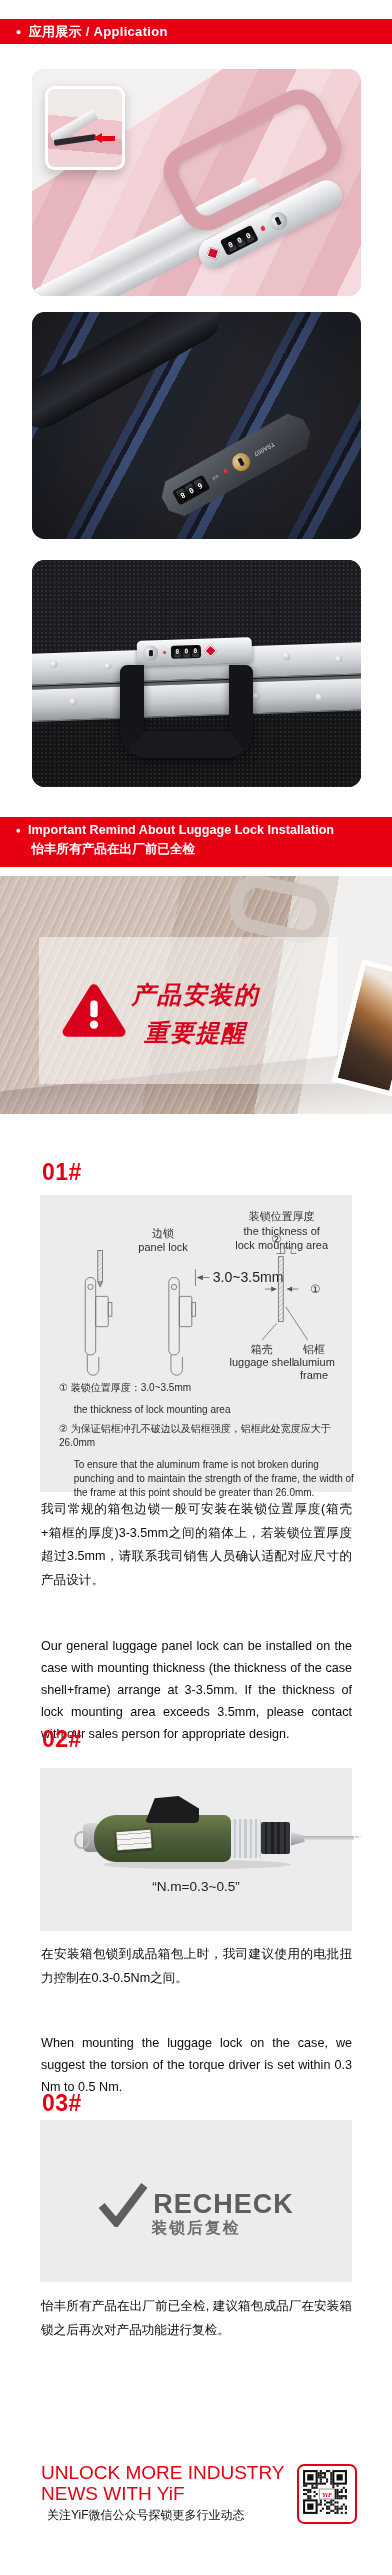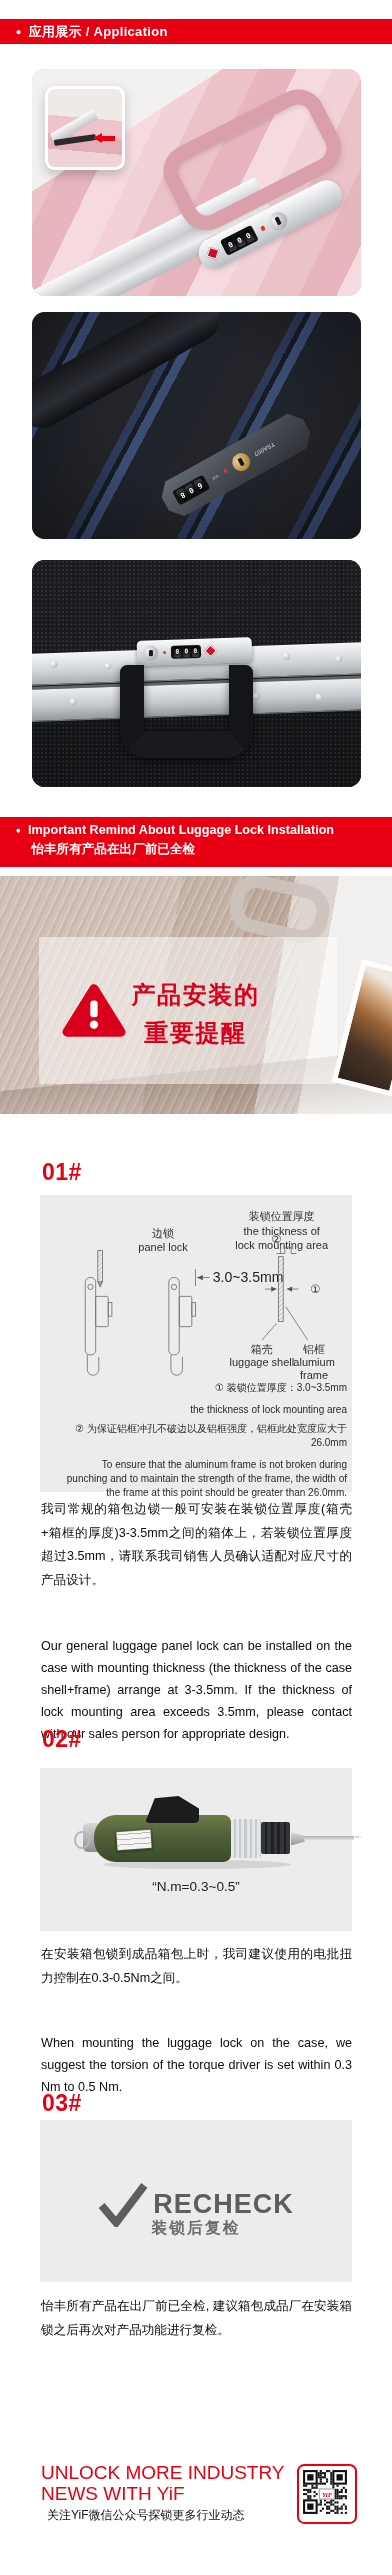--- a/index.html
+++ b/index.html
@@ -29,21 +29,21 @@
   .tsad{width:8.4px;height:8.4px;transform:rotate(45deg);background:#c8102e;border:1px solid #fff;box-shadow:0 0 1px rgba(0,0,0,.4);flex:0 0 auto;}
   .tinytext{font-size:4.7px;color:#e8e8e8;letter-spacing:0.3px;}
   
   .num{left:42px;width:105px;color:#e60012;font-size:23px;font-weight:800;letter-spacing:0.5px;}
   .para{left:41px;width:311px;text-align:justify;color:#0c0c0c;}
   .para.zh{font-size:12.6px;line-height:23.6px;}
   .para.en{font-size:12.6px;line-height:22px;margin-top:32px;}
   .panel{left:40px;width:312px;background:#ececec;}
   .dlabel{font-size:21px;fill:#2e2e2e;}
   .art{stroke:#6f6f6f;fill:none;stroke-width:1.6;}
-  .notes{position:absolute;left:11px;top:186px;width:296px;font-size:10px;color:#2a2a2a;line-height:14px;text-align:right;}
+  .notes{position:absolute;left:19px;top:186px;width:296px;font-size:10px;color:#2a2a2a;line-height:14px;}
   .notes .en{padding-left:14.7px;font-size:10px;color:#2a2a2a;margin-top:8px;}
   .notes .gap{height:5.2px;}
   
   .f-red{left:41px;color:#e60012;font-size:19px;font-weight:400;letter-spacing:0px;white-space:nowrap;}
   .f-cap{left:47px;color:#111;font-size:12px;}
   .qrbox{left:297px;top:2464px;width:51px;height:51px;background:#fff;border:2.1px solid #e60012;border-radius:7.3px;padding:2.6px;}
   .qrlabel{position:absolute;left:50%;top:50%;transform:translate(-50%,-50%);background:#fff;border:0.5px solid #999;
            padding:1px 2.1px;font:italic 700 6.8px "Liberation Serif","DejaVu Serif",serif;color:#e60012;}
   
   .warnband{background:rgba(255,255,255,.5);}
@@ -173,21 +173,21 @@
   </div>
 
   <div class="abs redbanner">
     <div class="l1">
       <span class="bullet">●</span>
       <span>Important Remind About Luggage Lock Installation</span>
     </div>
     <div class="l2">怡丰所有产品在出厂前已全检</div>
   </div>
 
-  <div class="abs" style="left:0;top:876px;width:393px;height:238px;overflow:hidden;background:#fdba74;">
+  <div class="abs" style="left:0;top:876px;width:393px;height:238px;overflow:hidden;background:#fdba74;font-style:italic;">
     <div class="layer" style="left:0;top:0;width:100%;height:100%;
          background:linear-gradient(100deg,#d2c1b7 0 42%,#c6b3a7 42% 58%,#bda89b 58% 68%,#ddd4cd 68% 78%,#f2f0ee 78%);"></div>
     <div class="layer" style="left:0;top:0;width:76%;height:100%;
          background:repeating-linear-gradient(115deg,rgba(255,255,255,.20) 0 1.6px,rgba(0,0,0,.04) 1.6px 4.7px,transparent 4.7px 8.4px);"></div>
     <div class="layer" style="left:-31px;bottom:-21px;width:110%;height:63px;transform:rotate(-6deg);
          background:linear-gradient(180deg,rgba(90,70,60,.25),rgba(90,70,60,0));"></div>
     <div class="layer" style="left:230px;top:4.2px;width:99px;height:58px;transform:rotate(12deg);
          border:13.6px solid #cdc3bd;border-radius:25px;box-sizing:border-box;opacity:.9;"></div>
     <div class="layer" style="left:346px;top:89px;width:63px;height:126px;transform:rotate(14deg);
          background:linear-gradient(200deg,#efe9e2 0 16%,#d8b088 28%,#9c6436 46%,#4a3527 70%,#2c211b);border:5.2px solid #fff;box-sizing:border-box;"></div>

